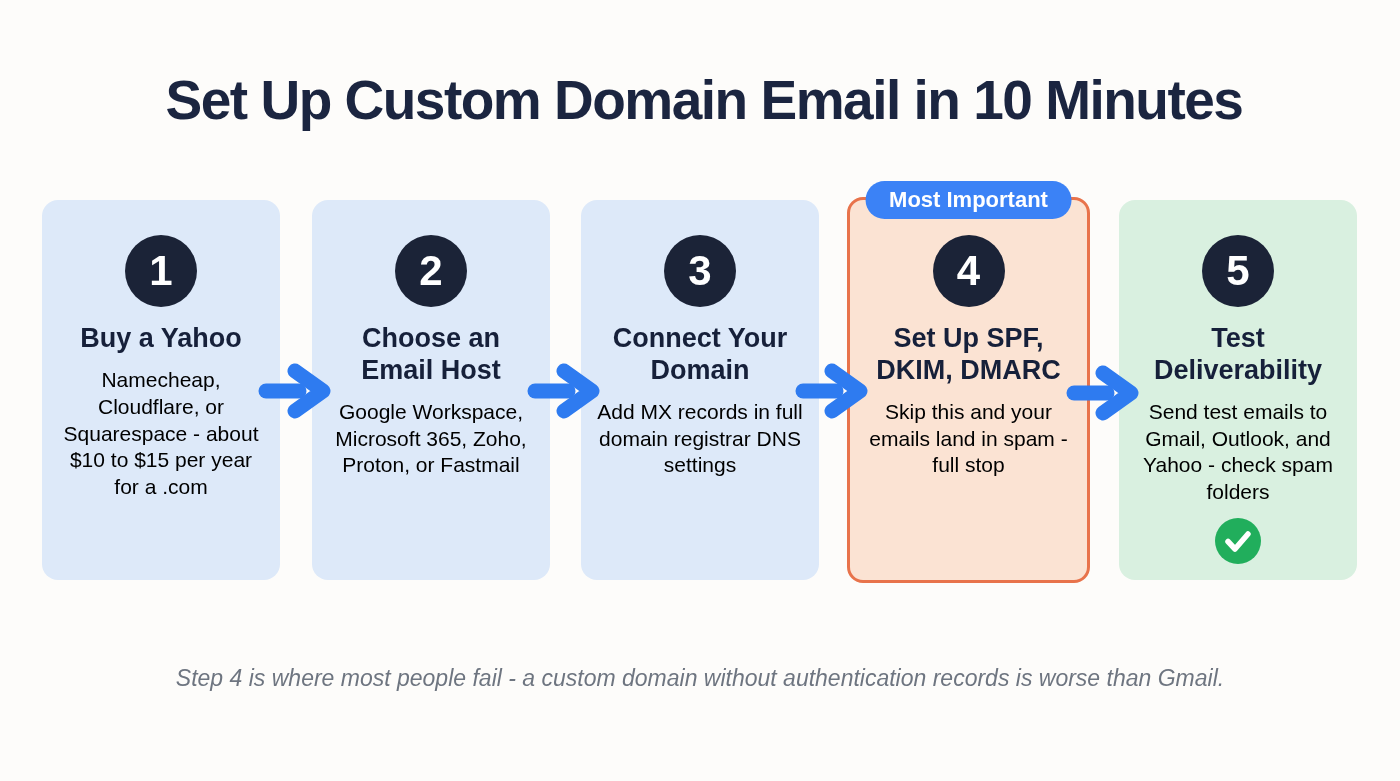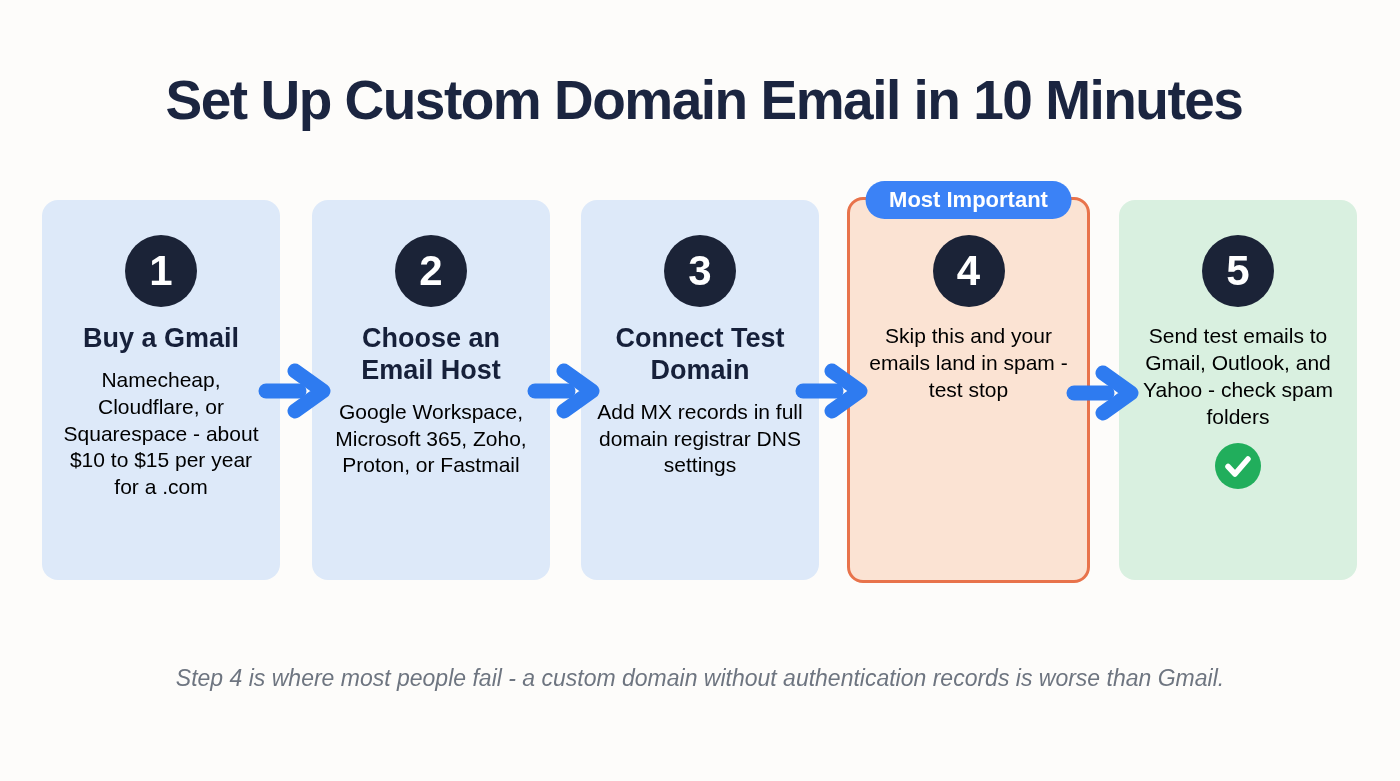--- a/index.html
+++ b/index.html
@@ -123,21 +123,21 @@
 </style>
 </head>
 <body>
 
 <div class="canvas">
 
   <h1 class="main-title">Set Up Custom Domain Email in 10 Minutes</h1>
 
   <div class="card blue card-1">
     <div class="num-circle">1</div>
-    <div class="card-title">Buy a Gmail</div>
+    <div class="card-title">Buy a Yahoo</div>
     <div class="card-desc">Namecheap, Cloudflare, or Squarespace - about $10 to $15 per year for a .com</div>
   </div>
 
   <svg class="arrow arrow-1" viewBox="0 0 78 58">
     <line x1="9" y1="29" x2="42" y2="29" stroke="#2e7bf0" stroke-width="15" stroke-linecap="round"></line>
     <polyline points="38,9 66,29 38,49" fill="none" stroke="#2e7bf0" stroke-width="15" stroke-linecap="round" stroke-linejoin="round"></polyline>
   </svg>
 
   <div class="card blue card-2">
     <div class="num-circle">2</div>
@@ -145,42 +145,44 @@
     <div class="card-desc">Google Workspace, Microsoft 365, Zoho, Proton, or Fastmail</div>
   </div>
 
   <svg class="arrow arrow-2" viewBox="0 0 78 58">
     <line x1="9" y1="29" x2="42" y2="29" stroke="#2e7bf0" stroke-width="15" stroke-linecap="round"></line>
     <polyline points="38,9 66,29 38,49" fill="none" stroke="#2e7bf0" stroke-width="15" stroke-linecap="round" stroke-linejoin="round"></polyline>
   </svg>
 
   <div class="card blue card-3">
     <div class="num-circle">3</div>
-    <div class="card-title">Connect Test Domain</div>
+    <div class="card-title">Connect Your Domain</div>
     <div class="card-desc">Add MX records in full domain registrar DNS settings</div>
   </div>
 
   <svg class="arrow arrow-3" viewBox="0 0 78 58">
     <line x1="9" y1="29" x2="42" y2="29" stroke="#2e7bf0" stroke-width="15" stroke-linecap="round"></line>
     <polyline points="38,9 66,29 38,49" fill="none" stroke="#2e7bf0" stroke-width="15" stroke-linecap="round" stroke-linejoin="round"></polyline>
   </svg>
 
   <div class="card orange card-4">
     <div class="badge">Most Important</div>
     <div class="num-circle">4</div>
-    <div class="card-desc">Skip this and your emails land in spam - test stop</div>
+    <div class="card-title">Set Up SPF, DKIM, DMARC</div>
+    <div class="card-desc">Skip this and your emails land in spam - full stop</div>
   </div>
 
   <svg class="arrow arrow-4" viewBox="0 0 78 58">
     <line x1="9" y1="29" x2="42" y2="29" stroke="#2e7bf0" stroke-width="15" stroke-linecap="round"></line>
     <polyline points="38,9 66,29 38,49" fill="none" stroke="#2e7bf0" stroke-width="15" stroke-linecap="round" stroke-linejoin="round"></polyline>
   </svg>
 
   <div class="card green card-5">
     <div class="num-circle">5</div>
+    <div class="card-title">Test Deliverability</div>
     <div class="card-desc">Send test emails to Gmail, Outlook, and Yahoo - check spam folders</div>
     <div class="check-wrap">
       <svg width="46" height="46" viewBox="0 0 46 46">
         <circle cx="23" cy="23" r="23" fill="#21ae5c"></circle>
         <polyline points="13,23.5 20,31 33,16" fill="none" stroke="#ffffff" stroke-width="5.5" stroke-linecap="round" stroke-linejoin="round"></polyline>
       </svg>
     </div>
   </div>
 
   <p class="footnote">Step 4 is where most people fail - a custom domain without authentication records is worse than Gmail.</p>

